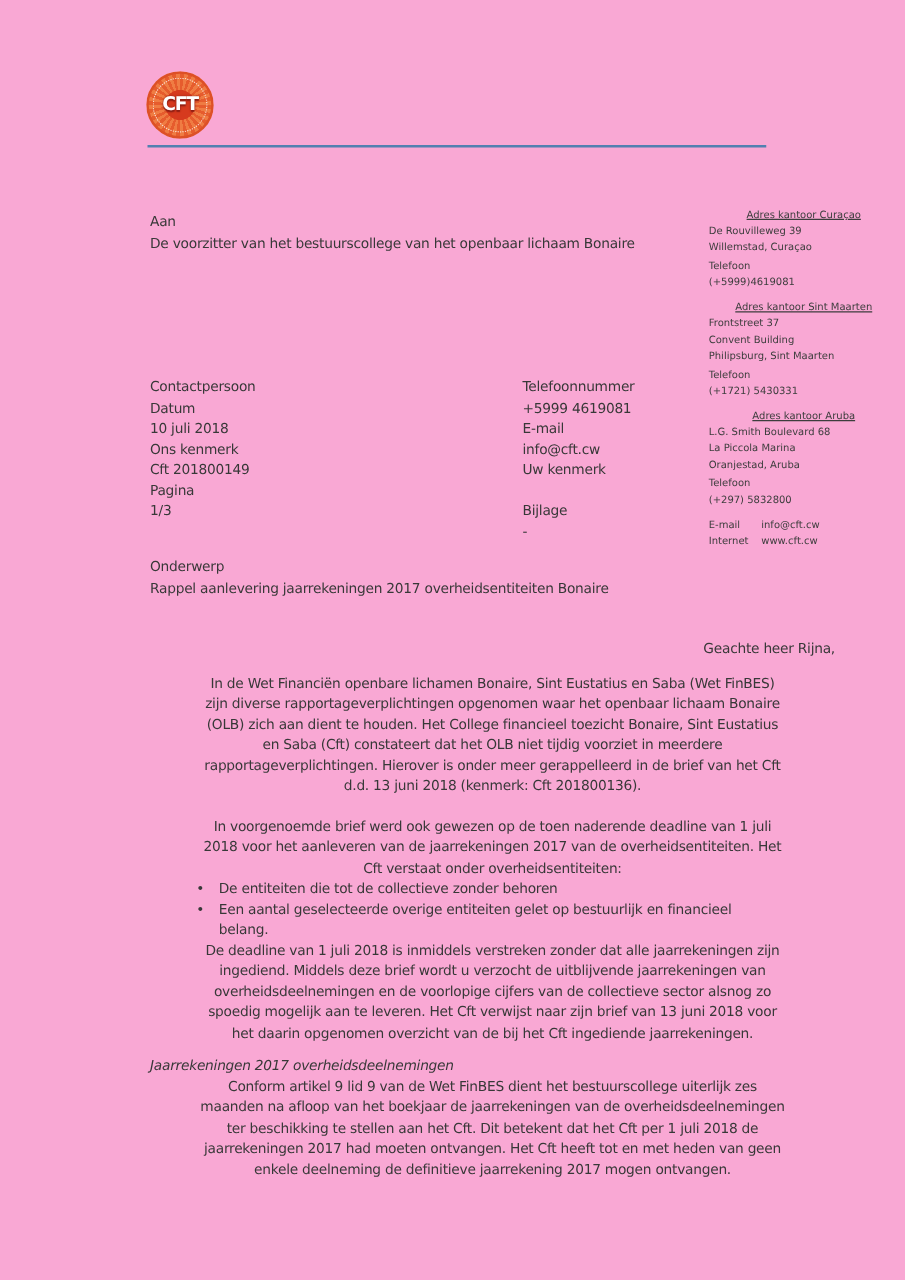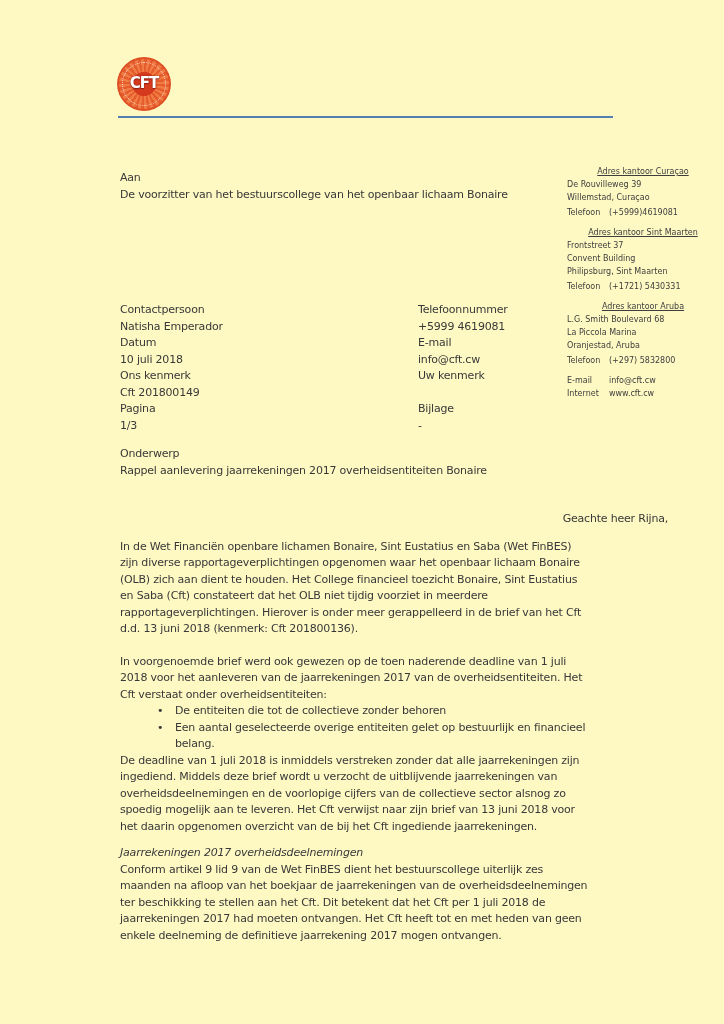--- a/index.html
+++ b/index.html
@@ -1,19 +1,19 @@
 <!DOCTYPE html>
 <html><head>
 <meta charset="utf-8">
 <style>
   html, body { margin:0; padding:0; background:#ffffff; }
   .page {
     position:relative;
     width:724px; height:1024px;
-    background:#fef9c3;
+    background:#f9a8d4;
     font-family:"DejaVu Sans", "Liberation Sans", sans-serif;
     color:#383838;
     overflow:hidden;
   }
 
   
   .logo {
     position:absolute; left:117px; top:57px;
     width:54px; height:54px; border-radius:50%;
     background:
@@ -56,39 +56,39 @@
   .meta-col.left  { left:120px; width:260px; }
   .meta-col.right { left:418px; width:200px; }
   .mline { min-height:16.5px; }
 
   
   .subject { position:absolute; left:120px; top:446px; width:520px; }
 
   
   .letter-body { position:absolute; left:120px; top:511px; width:548px; }
   .salutation { margin:0 0 11px 0;text-align:right; }
-  .para { margin:0; }
+  .para { margin:0;text-align:center; }
   .para.gap-after { margin-bottom:16px; }
   .para.gap-small { margin-bottom:10px; }
   .bullets { margin:0; padding:0; list-style:none; }
   .bullets li { position:relative; padding-left:55px; }
   .bullets li::before {
     content:"\2022"; position:absolute; left:37px; top:0;
     font-size:11px;
   }
   .section-heading { font-style:italic; margin:0; }
 
   
   .sidebar {
     position:absolute; left:567px; top:165px; width:152px;
     font-size:8px; line-height:13px; letter-spacing:0; color:#3d3d3d;
   }
   .office { margin-bottom:7px; }
   .office-heading { text-decoration:underline;text-align:center; }
-  .phone-row { display:flex; margin-top:2px; }
+  .phone-row { display:flex; margin-top:2px;flex-direction:column; }
   .side-label { width:42px; flex-shrink:0; }
   .side-contact { margin-top:7px; }
   .side-contact .row { display:flex; }
 </style>
 </head>
 <body>
 
 <div class="page">
 
   <div class="logo">
@@ -96,21 +96,20 @@
   </div>
   <div class="header-rule"></div>
 
   <div class="recipient ltxt">
     <div class="mline">Aan</div>
     <div class="mline">De voorzitter van het bestuurscollege van het openbaar lichaam Bonaire</div>
   </div>
 
   <div class="meta-col left ltxt">
     <div class="mline">Contactpersoon</div>
-    <div class="mline">Natisha Emperador</div>
     <div class="mline">Datum</div>
     <div class="mline">10 juli 2018</div>
     <div class="mline">Ons kenmerk</div>
     <div class="mline">Cft 201800149</div>
     <div class="mline">Pagina</div>
     <div class="mline">1/3</div>
   </div>
 
   <div class="meta-col right ltxt">
     <div class="mline">Telefoonnummer</div>

